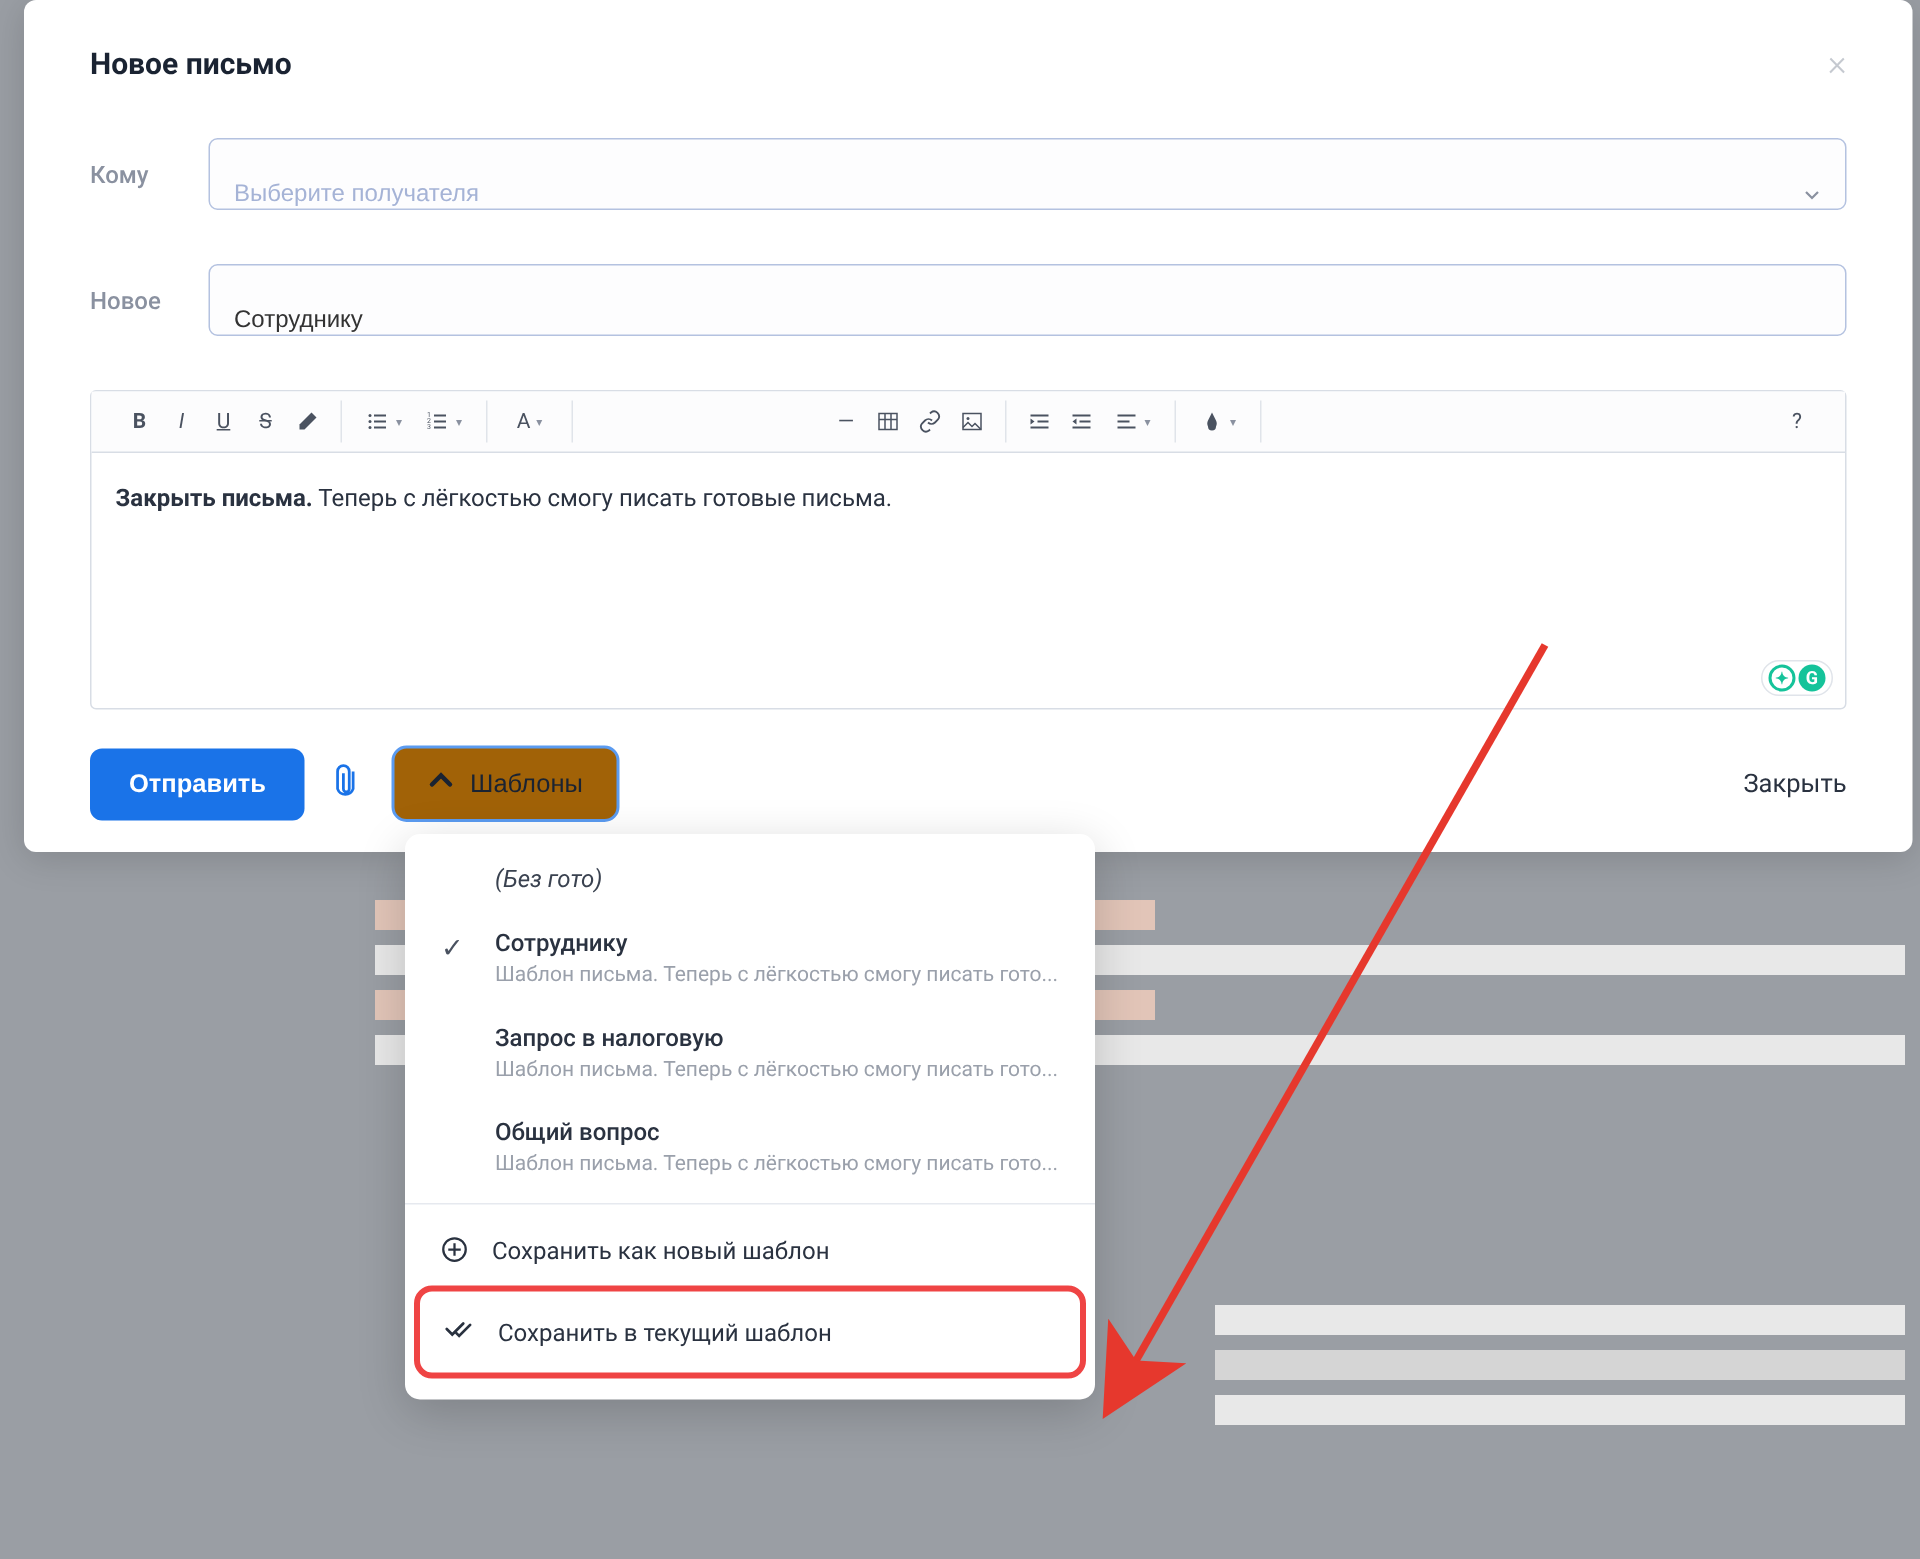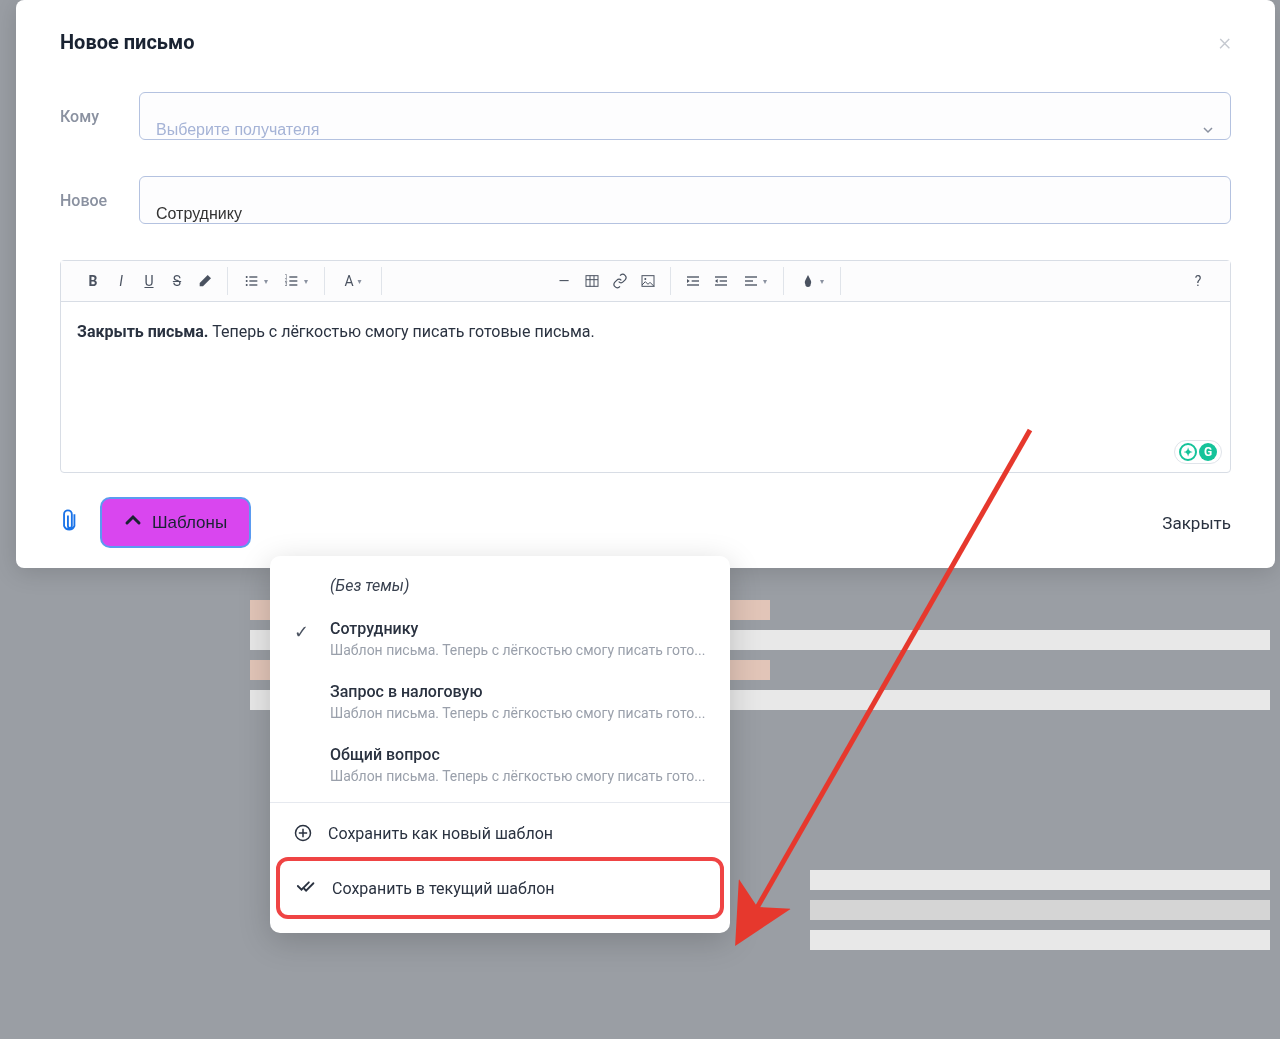--- a/index.html
+++ b/index.html
@@ -105,21 +105,21 @@
       border-radius: 8px;
       padding: 14px 26px;
       font-size: 17px;
       font-weight: 600;
       cursor: pointer;
     }
     .attach-icon { color: #1a73e8; cursor: pointer; transform: rotate(-45deg); font-size: 20px; }
     .templates-btn {
       display: flex; align-items: center; gap: 10px;
       border: 2.5px solid #5b9bf0;
-      background: #d946ef;
+      background: #a16207;
       border-radius: 10px;
       padding: 12px 22px;
       font-size: 17px;
       color: #1a2332;
       font-weight: 500;
       cursor: pointer;
       position: relative;
     }
     .templates-btn .caret-up { color: #1a2332; font-size: 18px; }
     .close-link { margin-left: auto; font-size: 17px; color: #2a3240; cursor: pointer; font-weight: 400; }
@@ -302,40 +302,41 @@
     <div class="editor-body">
       <span class="bold">Закрыть письма.</span><span> Теперь с лёгкостью смогу писать готовые письма.</span>
       <div class="grammarly">
         <div class="gram-dot g1">✦</div>
         <div class="gram-dot g2">G</div>
       </div>
     </div>
   </div>
 
   <div class="modal-footer">
+    <button class="btn-primary">Отправить</button>
     <span class="attach-icon">
       <svg width="22" height="22" viewBox="0 0 24 24" fill="none" stroke="#1a73e8" stroke-width="2">
           <path d="M21 11l-9 9a6 6 0 01-8-8l9-9a4 4 0 016 6l-9 9a2 2 0 01-3-3l8-8"></path>
         </svg>
     </span>
     <button class="templates-btn">
       <span class="caret-up">
         <svg width="18" height="18" viewBox="0 0 12 12">
             <path d="M2 8l4-4 4 4" stroke="#1a2332" stroke-width="2" fill="none" stroke-linecap="round"></path>
           </svg>
       </span>
       <span>Шаблоны</span>
     </button>
     <span class="close-link">Закрыть</span>
   </div>
 </div>
 
 <div class="dropdown">
   <div class="dropdown-item no-icon">
-    <div class="dd-title italic">(Без темы)</div>
+    <div class="dd-title italic">(Без гото)</div>
   </div>
   <div class="dropdown-item">
     <span class="dd-check">✓</span>
     <div class="dd-title">Сотруднику</div>
     <div class="dd-sub">Шаблон письма. Теперь с лёгкостью смогу писать гото...</div>
   </div>
   <div class="dropdown-item no-icon">
     <div class="dd-title">Запрос в налоговую</div>
     <div class="dd-sub">Шаблон письма. Теперь с лёгкостью смогу писать гото...</div>
   </div>

